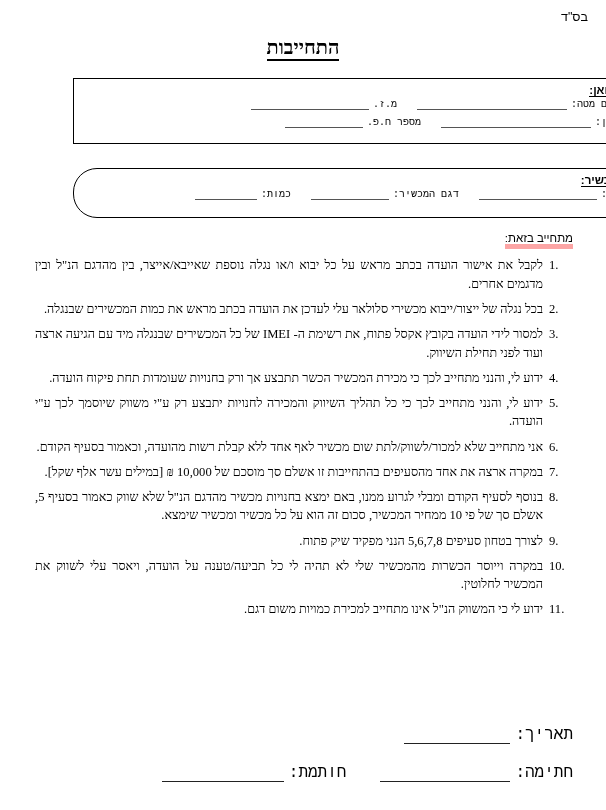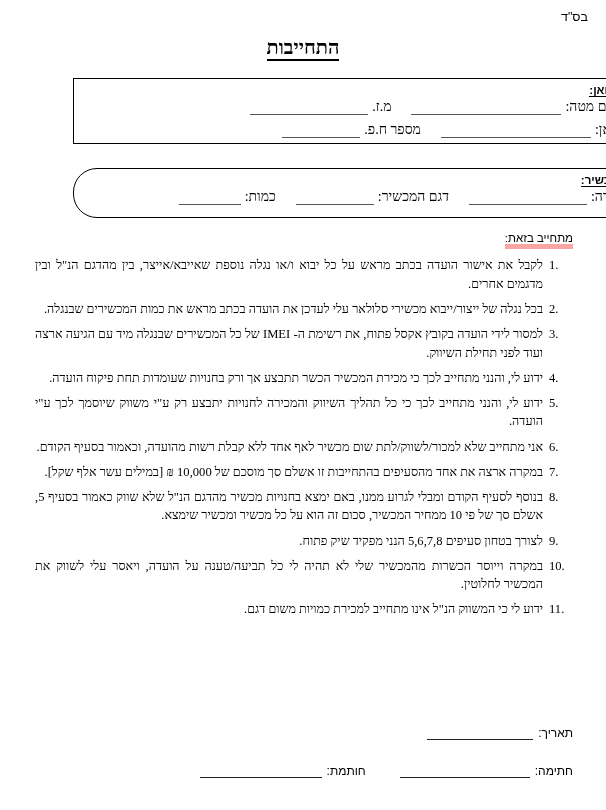--- a/index.html
+++ b/index.html
@@ -82,22 +82,22 @@
     flex-direction: row;
     align-items: flex-end;
     justify-content: flex-start;
     margin-bottom: 7px;
     font-family: "Liberation Sans", "DejaVu Sans", sans-serif;
     font-size: 11px;
     white-space: nowrap;
   }
   .field-row:last-child { margin-bottom: 0; }
   .field-label {
-    font-size: 14px;
-    font-family: Liberation Serif, serif;
+    font-size: 10px;
+    font-family: Liberation Mono, monospace;
     padding-bottom: 0px;
   }
   .rule {
     border-bottom: 1px solid #555;
     height: 9px;
     margin: 0 4px 0 6px;
     display: inline-block;
   }
   .rule-lg { width: 150px; }
   .rule-md { width: 118px; }
@@ -165,22 +165,22 @@
   .sig-row {
     display: flex;
     flex-direction: row;
     align-items: flex-end;
     justify-content: flex-start;
     font-family: "Liberation Sans", "DejaVu Sans", sans-serif;
     font-size: 12px;
     white-space: nowrap;
   }
   .sig-label {
-    font-size: 12px;
-    font-family: Liberation Sans, sans-serif;
+    font-size: 16px;
+    font-family: Liberation Mono, monospace;
   }
   .sig-rule {
     border-bottom: 1px solid #222;
     height: 11px;
     display: inline-block;
     margin: 0 5px 0 8px;
   }
   .sr-1 { width: 106px; }
   .sr-2 { width: 130px; }
   .sr-3 { width: 122px; }

